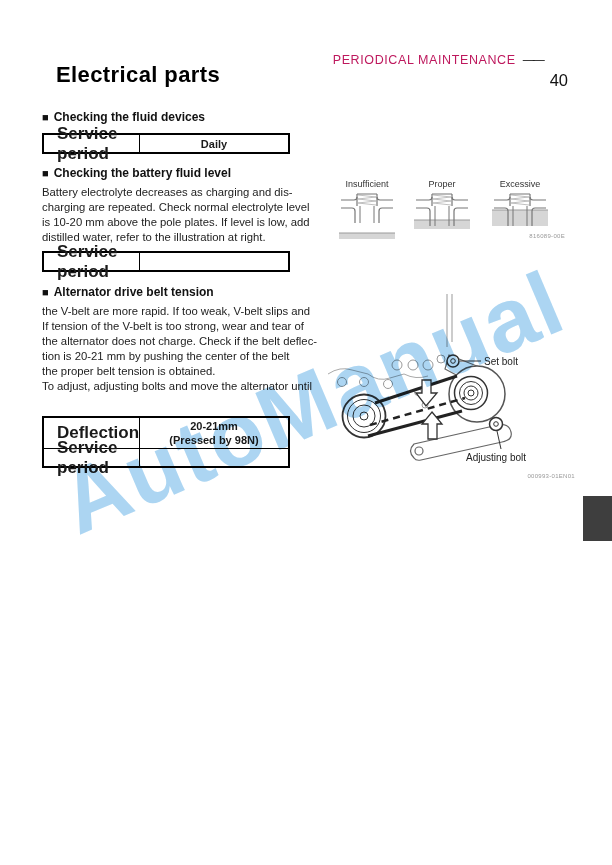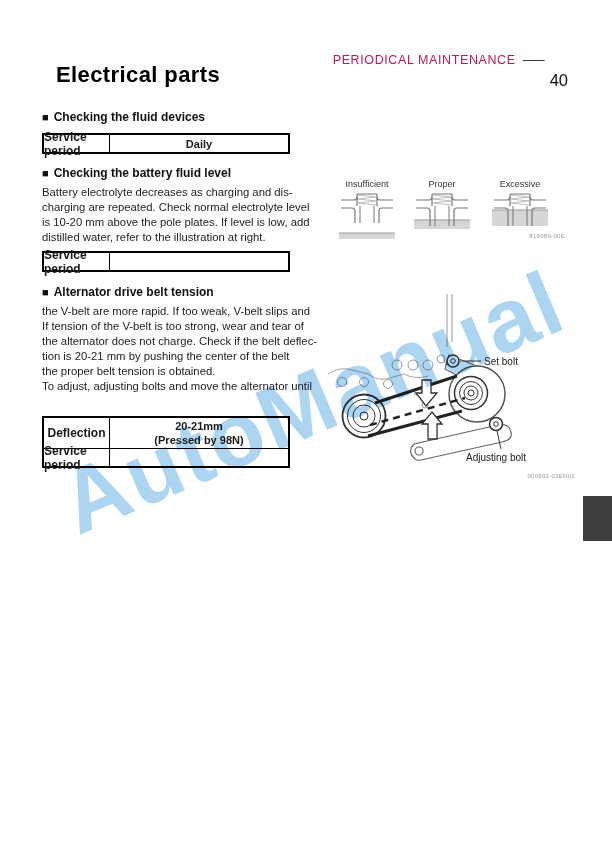--- a/index.html
+++ b/index.html
@@ -19,21 +19,21 @@
   
   .shead{left:42px;font-size:12px;font-weight:bold;color:#111;display:flex;align-items:center;gap:5px;white-space:nowrap;}
   .shead .mark{font-size:11px;line-height:1;}
   
   .para{left:42px;width:300px;font-size:11.3px;color:#222;}
   .para .ln{height:15px;line-height:15px;white-space:nowrap;}
   
   .tbl{left:42px;width:248px;border:2px solid #000;background:#fff;box-sizing:border-box;}
   .tbl .trow{display:flex;border-top:1px solid #000;}
   .tbl .trow:first-child{border-top:none;}
-  .tbl .c1{width:66px;border-right:1px solid #000;display:flex;flex-direction:column;align-items:center;justify-content:center;font-weight:bold;font-size:12px;box-sizing:border-box;}
+  .tbl .c1{width:96px;border-right:1px solid #000;display:flex;flex-direction:column;align-items:center;justify-content:center;font-weight:bold;font-size:17px;box-sizing:border-box;padding-left:13px;}
   .tbl .c2{flex:1;display:flex;flex-direction:column;align-items:center;justify-content:center;font-weight:bold;font-size:11px;text-align:center;}
   .rh18{height:17px;}
   .rh30{height:30px;}
   .rh30 .vline{line-height:14px;}
   
   .fig{overflow:visible;}
   .figlabel{font-size:9px;fill:#333;}
   .figcode{font-size:6px;fill:#999;letter-spacing:.3px;}
   .diaglabel{font-size:10px;fill:#222;}
   

